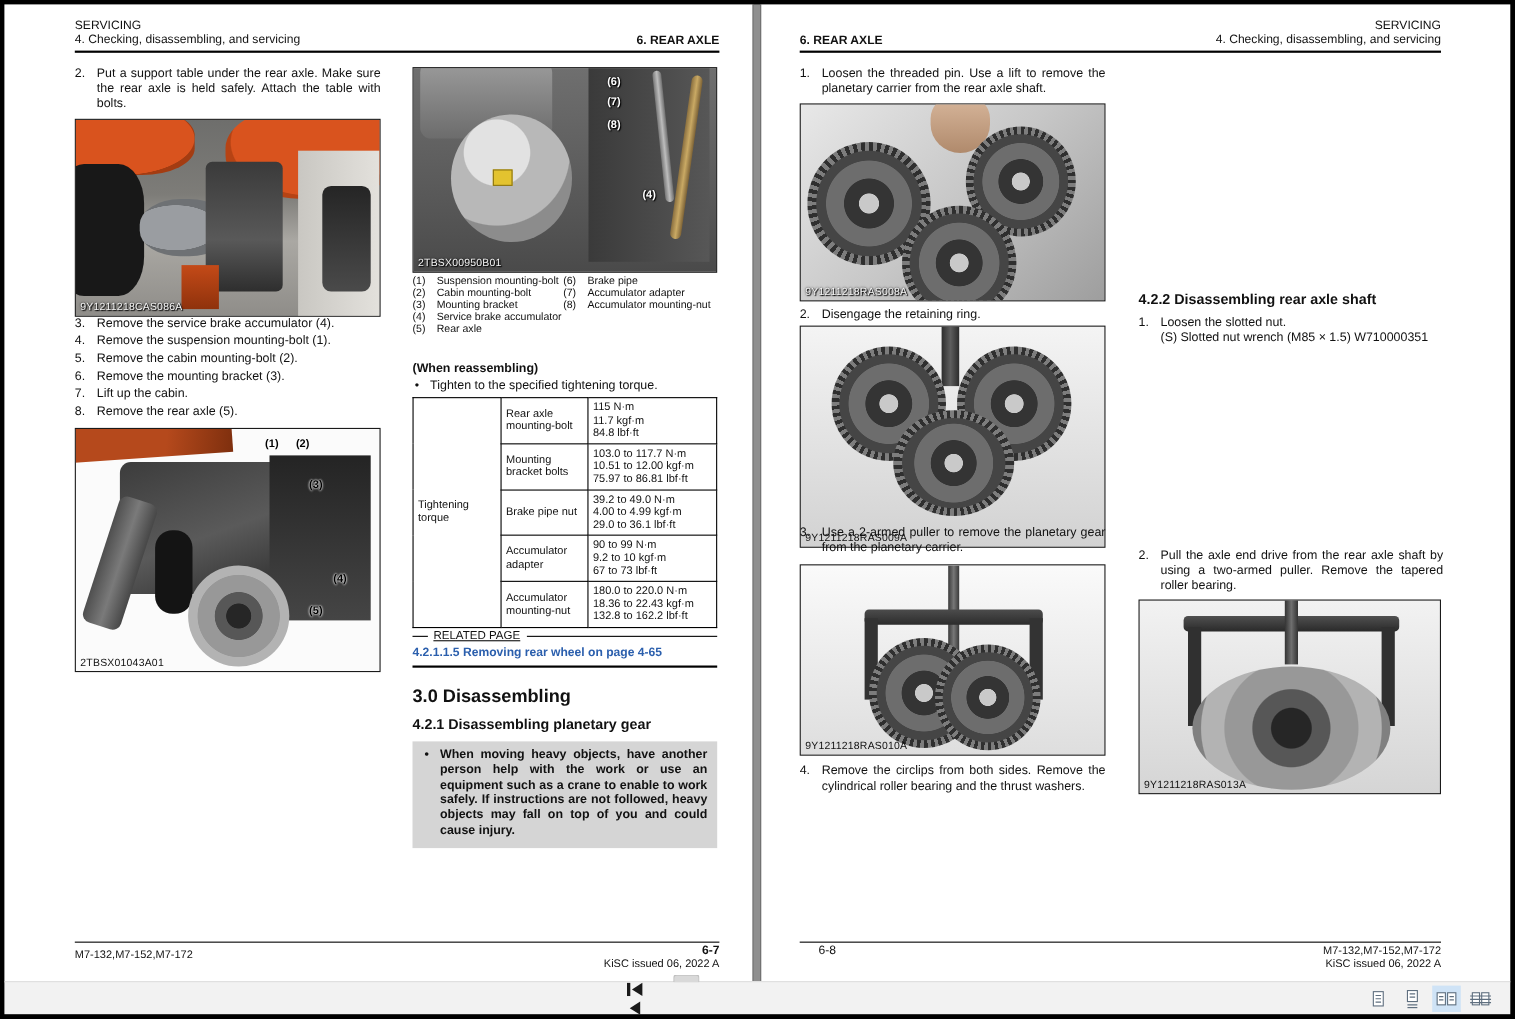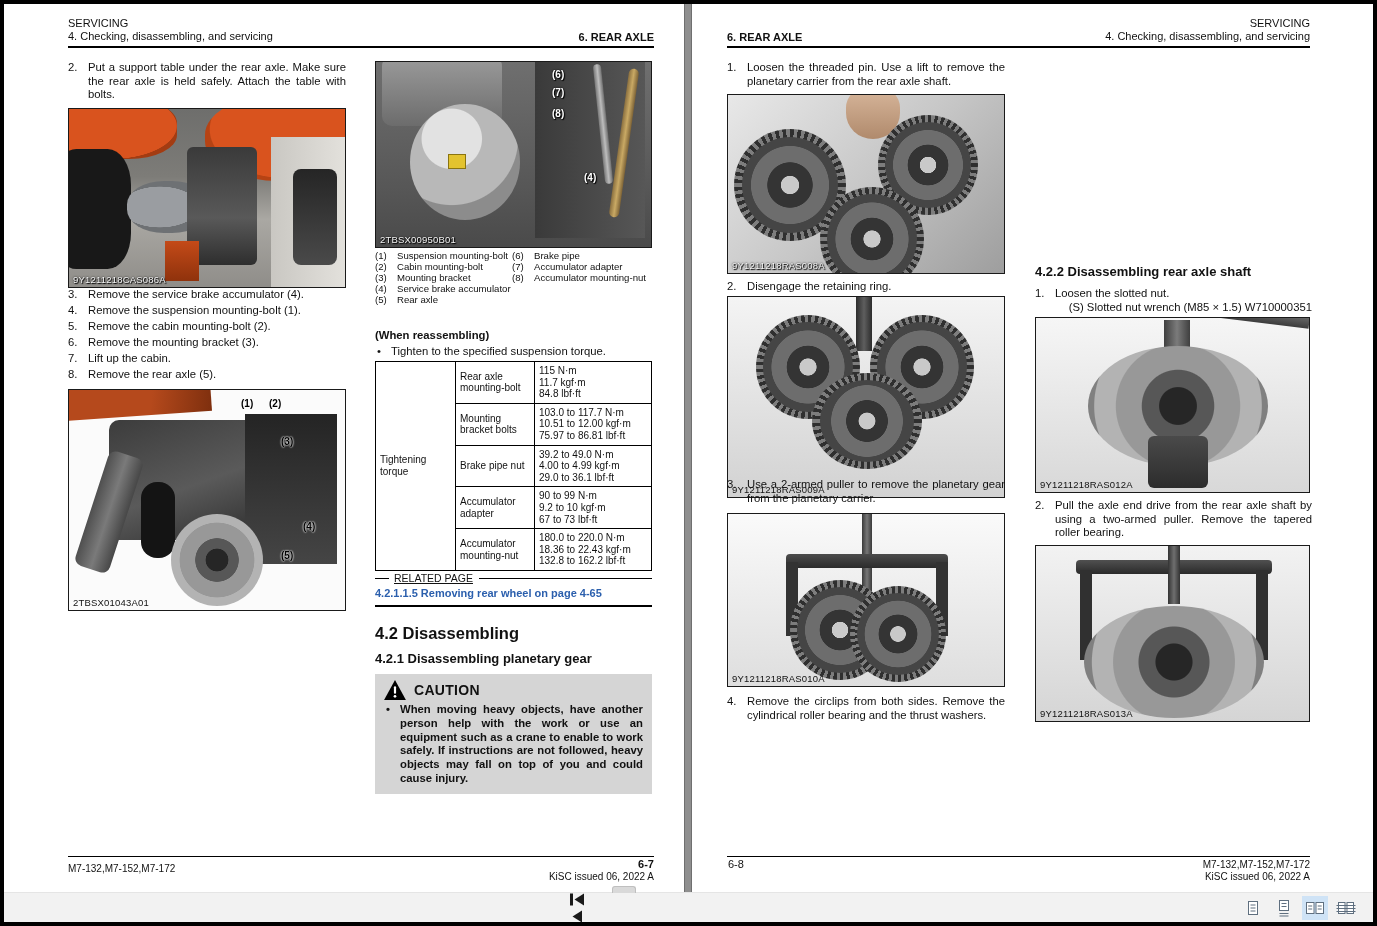--- a/index.html
+++ b/index.html
@@ -16,21 +16,21 @@
   .hdr-line { font-size:11px; line-height:12.5px; }
   .hdr-bold { font-size:11px; font-weight:bold; }
   .rule { position:absolute; height:2px; background:#000; }
   .rule-thin { position:absolute; height:1px; background:#000; }
   .f10 { font-size:10px; } .f11 { font-size:11px; }
 
   
   .step { display:flex; font-size:11.3px; line-height:13.5px; margin-bottom:2.5px; }
   .step .n { width:20px; flex:none; }
   .step .t { flex:1; text-align:justify; }
-  .plain { font-size:11.3px; line-height:13.5px;text-align:right; }
+  .plain { font-size:11.3px; line-height:13.5px; }
 
   
   .photo { position:absolute; width:100%; border:1px solid #1a1a1a; background:linear-gradient(180deg,#f0f0f0,#d8d8d8); overflow:hidden; }
   .cap { position:absolute; left:4px; bottom:2px; font-size:9.5px; letter-spacing:.2px; z-index:5; }
   .cap-light { color:#111; }
   .cap-dark { color:#f5f5f5; text-shadow:0 0 2px #000, 1px 1px 1px #000; }
   .shape { position:absolute; }
   .gear { position:absolute; border-radius:50%; background:repeating-conic-gradient(#2f2f2f 0deg 4deg, #7d7d7d 4deg 8deg); }
   .gear::before { content:""; position:absolute; inset:7%; border-radius:50%;
     background:radial-gradient(circle, #c9c9c9 0 13%, #343434 14% 33%, #6d6d6d 34% 57%, #454545 58%); }
@@ -205,21 +205,21 @@
         <div class="legend-row">
             <span class="ln">(8)</span>
             <span>Accumulator mounting-nut</span>
           </div>
       </div>
     </div>
 
     <div style="position:absolute;left:371px;top:325px;font-size:11.3px;font-weight:bold;">(When reassembling)</div>
     <div class="step" style="position:absolute;left:371px;top:341px;width:277px;">
       <span class="n" style="width:16px;padding-left:2px;">•</span>
-      <span class="t" style="text-align:left;">Tighten to the specified suspension torque.</span>
+      <span class="t" style="text-align:left;">Tighten to the specified tightening torque.</span>
     </div>
 
     <table class="torque" style="position:absolute;left:371px;top:357px;">
       <tbody>
           <tr>
         <td class="rowhead" rowspan="5">Tightening torque</td>
         <td class="itemcol">Rear axle mounting-bolt</td>
         <td class="vals">
           <span>115 N·m</span>
           <span>11.7 kgf·m</span>
@@ -264,32 +264,24 @@
     <div style="position:absolute;left:371px;top:568px;width:277px;">
       <div class="related-head">
         <span class="dash"></span>
         <span>RELATED PAGE</span>
         <span class="line"></span>
       </div>
       <a class="related-link">4.2.1.1.5  Removing rear wheel on page 4-65</a>
       <div class="related-rule"></div>
     </div>
 
-    <div class="h-big" style="position:absolute;left:371px;top:620px;">4.2 Disassembling</div>
+    <div class="h-big" style="position:absolute;left:371px;top:620px;">3.0 Disassembling</div>
     <div class="h-mid" style="position:absolute;left:371px;top:647px;">4.2.1 Disassembling planetary gear</div>
 
     <div class="caution" style="left:371px;top:670px;width:277px;">
-      <div class="caution-head">
-        <svg width="22" height="20" viewBox="0 0 24 22">
-          <path d="M12 0 L24 22 H0 Z" fill="#000"></path>
-          <rect x="10.8" y="7" width="2.4" height="8" rx="1.1" fill="#fff"></rect>
-          <circle cx="12" cy="18" r="1.5" fill="#fff"></circle>
-        </svg>
-        <span class="caution-title">CAUTION</span>
-      </div>
       <div class="caution-item">
         <span class="b">•</span>
         <span class="t">When moving heavy objects, have another person help with the work or use an equipment such as a crane to enable to work safely. If instructions are not followed, heavy objects may fall on top of you and could cause injury.</span>
       </div>
     </div>
 
     <div class="rule-thin" style="left:64px;right:30px;top:852px;"></div>
     <div class="f10" style="position:absolute;left:64px;top:859px;">M7-132,M7-152,M7-172</div>
     <div class="f11" style="position:absolute;right:30px;top:854px;text-align:right;font-weight:bold;">6-7</div>
     <div class="f10" style="position:absolute;right:30px;top:867px;text-align:right;">KiSC issued 06, 2022 A</div>
@@ -353,44 +345,37 @@
 
 
     <div class="h-mid" style="position:absolute;left:343px;top:260px;">4.2.2 Disassembling rear axle shaft</div>
 
     <div class="step" style="position:absolute;left:343px;top:283px;width:277px;margin-bottom:0;">
       <span class="n">1.</span>
       <span class="t" style="text-align:left;">Loosen the slotted nut.</span>
     </div>
     <div class="plain" style="position:absolute;left:363px;top:297px;width:257px;">(S) Slotted nut wrench (M85 × 1.5) W710000351</div>
 
-    <figure class="photo" style="left:343px;top:313px;width:275px;height:176px;background:linear-gradient(180deg,#f6f6f6,#d8d8d8);">
-      <div class="shape" style="left:64px;top:-14px;width:210px;height:12px;background:linear-gradient(180deg,#6b6b6b,#3c3c3c);transform:rotate(7deg);"></div>
-      <div class="shape" style="left:128px;top:2px;width:26px;height:58px;background:linear-gradient(90deg,#3f3f3f,#7b7b7b,#3f3f3f);"></div>
-      <div class="flange" style="left:52px;top:28px;width:180px;height:120px;"></div>
-      <div class="shape" style="left:112px;top:118px;width:60px;height:52px;background:linear-gradient(180deg,#4a4a4a,#2c2c2c);border-radius:6px;"></div>
-      <figcaption class="cap cap-light">9Y1211218RAS012A</figcaption>
-    </figure>
 
     <div class="step" style="position:absolute;left:343px;top:495px;width:277px;">
       <span class="n">2.</span>
       <span class="t">Pull the axle end drive from the rear axle shaft by using a two-armed puller. Remove the tapered roller bearing.</span>
     </div>
 
     <figure class="photo" style="left:343px;top:541px;width:275px;height:177px;background:linear-gradient(180deg,#f2f2f2,#d5d5d5);">
       <div class="shape" style="left:40px;top:14px;width:196px;height:14px;background:linear-gradient(180deg,#505050,#2a2a2a);border-radius:4px;"></div>
       <div class="shape" style="left:132px;top:-6px;width:12px;height:64px;background:linear-gradient(90deg,#333,#6f6f6f,#333);"></div>
       <div class="shape" style="left:44px;top:24px;width:12px;height:90px;background:#303030;"></div>
       <div class="shape" style="left:220px;top:24px;width:12px;height:90px;background:#303030;"></div>
       <div class="flange" style="left:48px;top:60px;width:180px;height:112px;"></div>
       <figcaption class="cap cap-light">9Y1211218RAS013A</figcaption>
     </figure>
 
     <div class="rule-thin" style="left:35px;right:63px;top:852px;"></div>
-    <div class="f11" style="position:absolute;left:36px;top:854px;">6-8</div>
+    <div class="f11" style="position:absolute;left:52px;top:854px;">6-8</div>
     <div class="f10" style="position:absolute;right:63px;top:855px;text-align:right;">M7-132,M7-152,M7-172</div>
     <div class="f10" style="position:absolute;right:63px;top:867px;text-align:right;">KiSC issued 06, 2022 A</div>
   </section>
 </div>
 
 <div class="toolbar">
   <div class="tb-notch"></div>
 
   <div class="tb-center">
     <button class="tb-btn">

